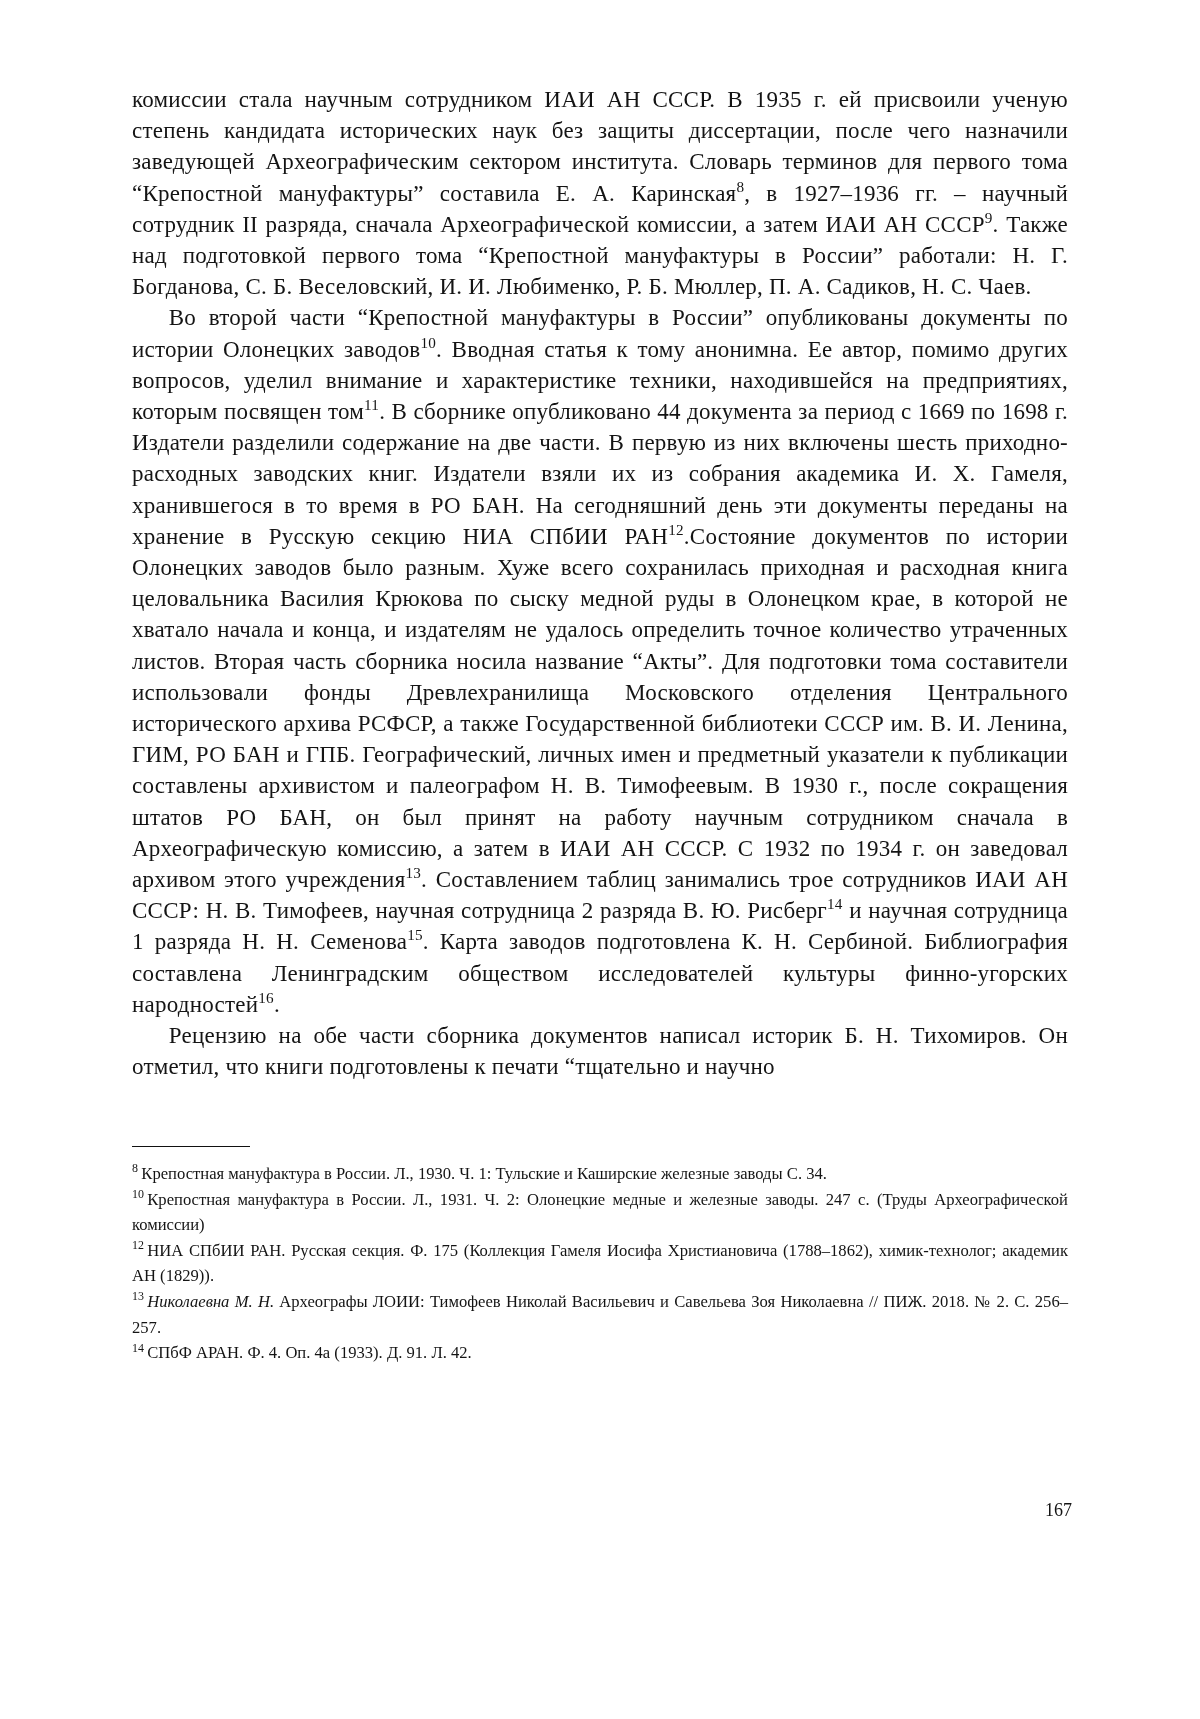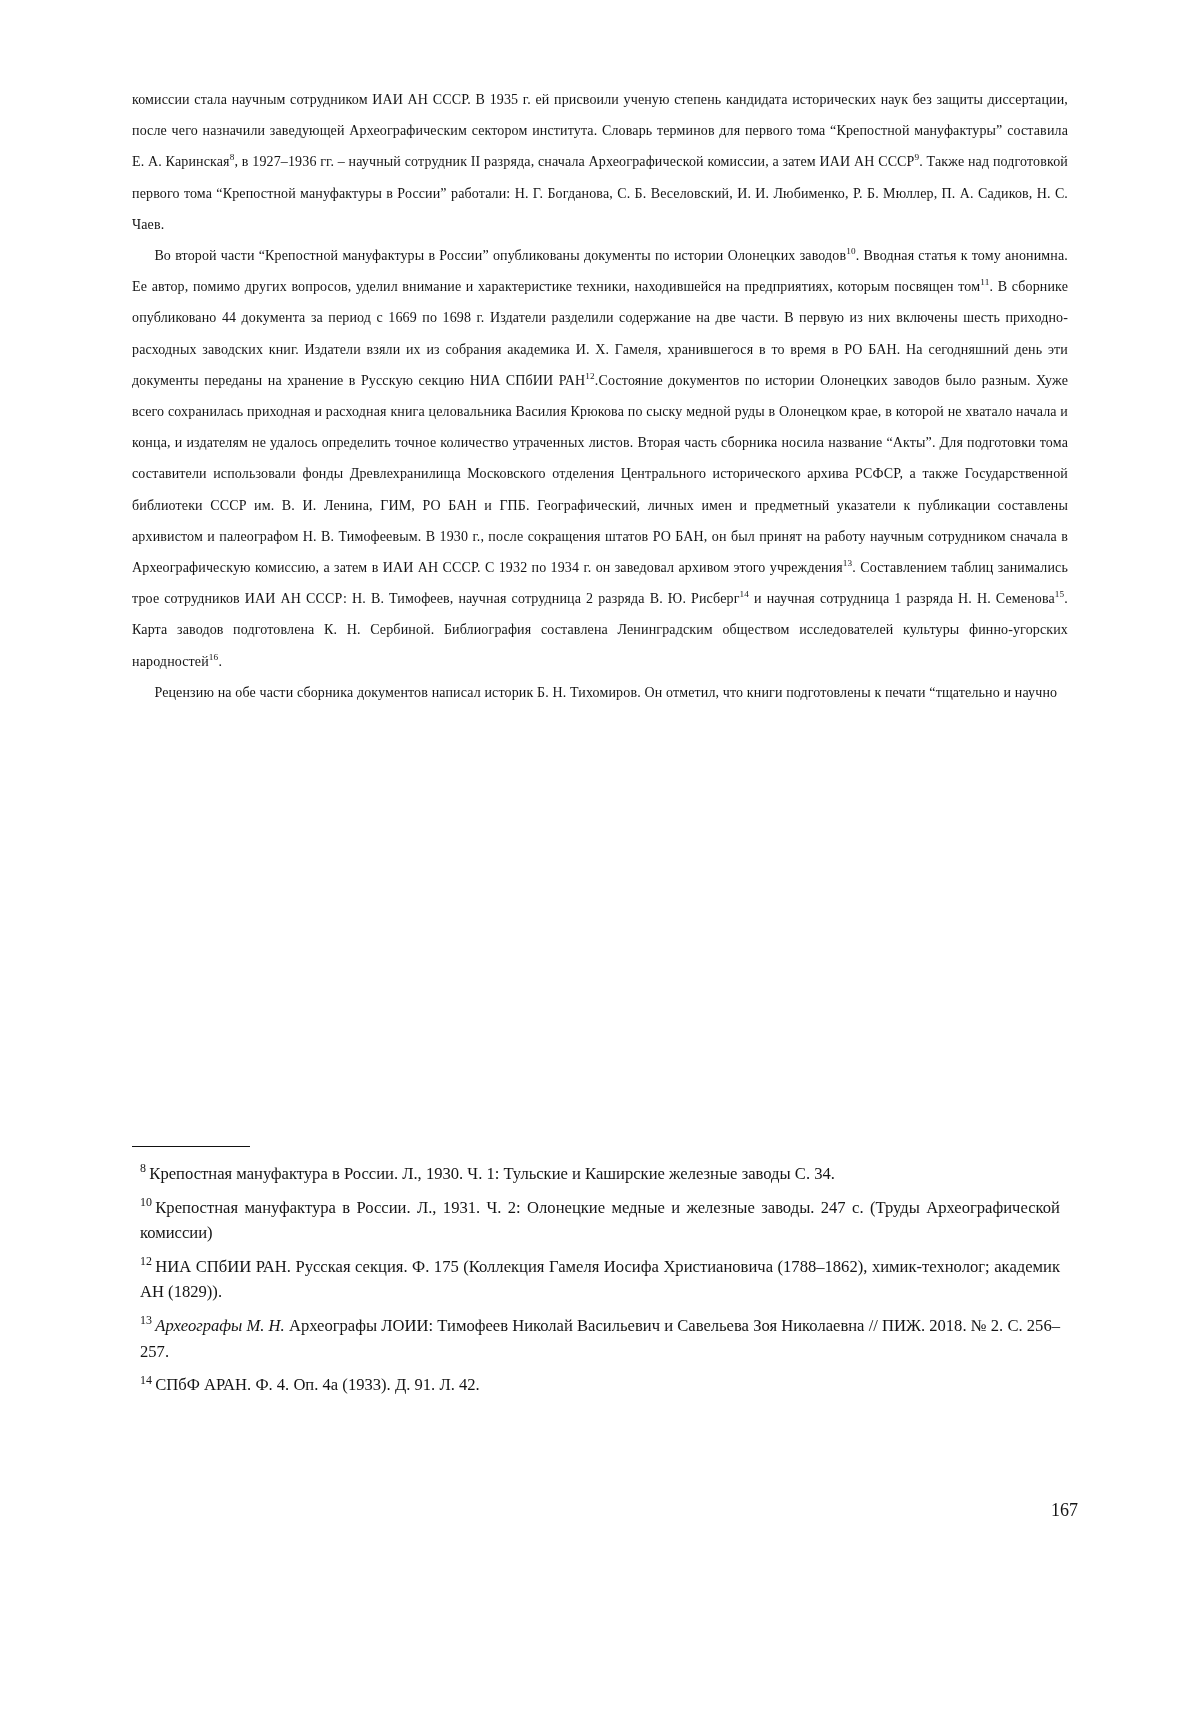--- a/index.html
+++ b/index.html
@@ -14,21 +14,21 @@
     color: #111111;
   }
   .page {
     position: relative;
     width: 1200px;
     height: 1719px;
     box-sizing: border-box;
     padding: 84px 132px 0 132px;
   }
   .body-text {
-    font-size: 14px;
+    font-size: 23px;
     line-height: 31.2px;
     text-align: justify;
     text-justify: inter-word;
     color: #141414;
     letter-spacing: 0.01em;
   }
   .body-text p {
     margin: 0;
     text-indent: 1.6em;
   }
@@ -49,33 +49,33 @@
   .fn-rule {
     width: 118px;
     height: 0;
     border-top: 1.4px solid #111;
     margin: 0 0 14px 0;
   }
   .footnotes .fn {
     font-size: 16.6px;
     line-height: 25.6px;
     text-align: justify;
-    margin: 8px;
+    margin: 0;
     color: #141414;
   }
   .footnotes .fn sup {
     font-size: 0.72em;
     margin-right: 0.28em;
   }
   .footnotes .fn i {
     font-style: italic;
   }
   .page-number {
     position: absolute;
-    right: 122px;
+    right: 128px;
     top: 1500px;
     font-size: 18px;
     color: #141414;
     font-family: Liberation Serif, serif;
   }
 </style>
 </head>
 <body>
 
 <div class="page">
@@ -84,19 +84,19 @@
     <p class="noindent">комиссии стала научным сотрудником ИАИ АН СССР. В 1935 г. ей присвоили ученую степень кандидата исторических наук без защиты диссертации, после чего назначили заведующей Археографическим сектором института. Словарь терминов для первого тома “Крепостной мануфактуры” составила Е. А. Каринская<sup>8</sup>, в 1927–1936 гг. – научный сотрудник II разряда, сначала Археографической комиссии, а затем ИАИ АН СССР<sup>9</sup>. Также над подготовкой первого тома “Крепостной мануфактуры в России” работали: Н. Г. Богданова, С. Б. Веселовский, И. И. Любименко, Р. Б. Мюллер, П. А. Садиков, Н. С. Чаев.</p>
     <p>Во второй части “Крепостной мануфактуры в России” опубликованы документы по истории Олонецких заводов<sup>10</sup>. Вводная статья к тому анонимна. Ее автор, помимо других вопросов, уделил внимание и характеристике техники, находившейся на предприятиях, которым посвящен том<sup>11</sup>. В сборнике опубликовано 44 документа за период с 1669 по 1698 г. Издатели разделили содержание на две части. В первую из них включены шесть приходно-расходных заводских книг. Издатели взяли их из собрания академика И. Х. Гамеля, хранившегося в то время в РО БАН. На сегодняшний день эти документы переданы на хранение в Русскую секцию НИА СПбИИ РАН<sup>12</sup>.Состояние документов по истории Олонецких заводов было разным. Хуже всего сохранилась приходная и расходная книга целовальника Василия Крюкова по сыску медной руды в Олонецком крае, в которой не хватало начала и конца, и издателям не удалось определить точное количество утраченных листов. Вторая часть сборника носила название “Акты”. Для подготовки тома составители использовали фонды Древлехранилища Московского отделения Центрального исторического архива РСФСР, а также Государственной библиотеки СССР им. В. И. Ленина, ГИМ, РО БАН и ГПБ. Географический, личных имен и предметный указатели к публикации составлены архивистом и палеографом Н. В. Тимофеевым. В 1930 г., после сокращения штатов РО БАН, он был принят на работу научным сотрудником сначала в Археографическую комиссию, а затем в ИАИ АН СССР. С 1932 по 1934 г. он заведовал архивом этого учреждения<sup>13</sup>. Составлением таблиц занимались трое сотрудников ИАИ АН СССР: Н. В. Тимофеев, научная сотрудница 2 разряда В. Ю. Рисберг<sup>14</sup> и научная сотрудница 1 разряда Н. Н. Семенова<sup>15</sup>. Карта заводов подготовлена К. Н. Сербиной. Библиография составлена Ленинградским обществом исследователей культуры финно-угорских народностей<sup>16</sup>.</p>
     <p>Рецензию на обе части сборника документов написал историк Б. Н. Тихомиров. Он отметил, что книги подготовлены к печати “тщательно и научно</p>
   </div>
 
   <div class="footnotes">
     <div class="fn-rule"></div>
     <p class="fn"><sup>8</sup>Крепостная мануфактура в России. Л., 1930. Ч. 1: Тульские и Каширские железные заводы С. 34.</p>
     <p class="fn"><sup>10</sup>Крепостная мануфактура в России. Л., 1931. Ч. 2: Олонецкие медные и железные заводы. 247 с. (Труды Археографической комиссии)</p>
     <p class="fn"><sup>12</sup>НИА СПбИИ РАН. Русская секция. Ф. 175 (Коллекция Гамеля Иосифа Христиановича (1788–1862), химик-технолог; академик АН (1829)).</p>
-    <p class="fn"><sup>13</sup><i>Археографы М. Н.</i> Археографы ЛОИИ: Тимофеев Николай Васильевич и Савельева Зоя Николаевна // ПИЖ. 2018. № 2. С. 256–257.</p>
+    <p class="fn"><sup>13</sup><i>Николаевна М. Н.</i> Археографы ЛОИИ: Тимофеев Николай Васильевич и Савельева Зоя Николаевна // ПИЖ. 2018. № 2. С. 256–257.</p>
     <p class="fn"><sup>14</sup>СПбФ АРАН. Ф. 4. Оп. 4а (1933). Д. 91. Л. 42.</p>
   </div>
 
   <div class="page-number">167</div>
 
 </div>
 
 </body></html>

